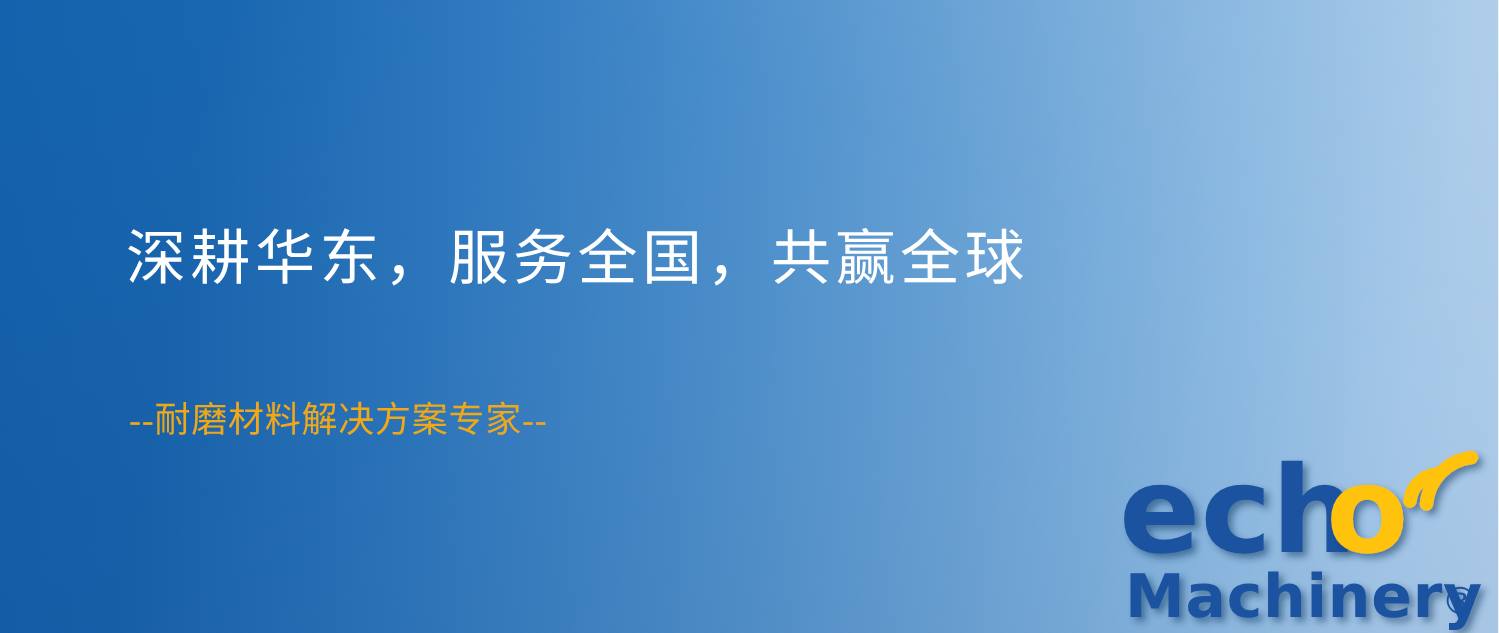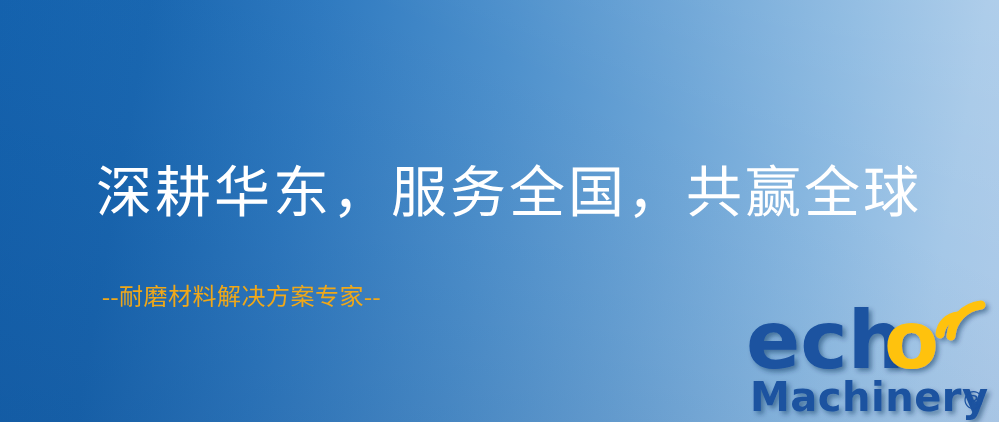--- a/index.html
+++ b/index.html
@@ -40,36 +40,36 @@
         rgba(0, 40, 100, 0.05) 42%,
         rgba(255, 255, 255, 0.00) 68%,
         rgba(255, 255, 255, 0.10) 100%);
     pointer-events: none;
   }
 
   .headline {
     position: absolute;
     left: 84px;
     top: 152px;
-    margin: 12px;
+    margin: 0;
     font-family: "Liberation Serif", "DejaVu Serif", serif;
-    font-size: 56px;
+    font-size: 40px;
     line-height: 1.05;
     font-weight: 400;
     color: #ffffff;
     letter-spacing: 3px;
     white-space: nowrap;
     z-index: 3;
   }
 
   .subtitle {
     position: absolute;
     left: 86px;
     top: 268px;
-    margin: 16px;
+    margin: 0;
     font-family: "Liberation Serif", "DejaVu Serif", serif;
     font-size: 24px;
     line-height: 1.1;
     font-weight: 400;
     color: #f0a818;
     letter-spacing: 0.5px;
     white-space: nowrap;
     z-index: 3;
   }
 

